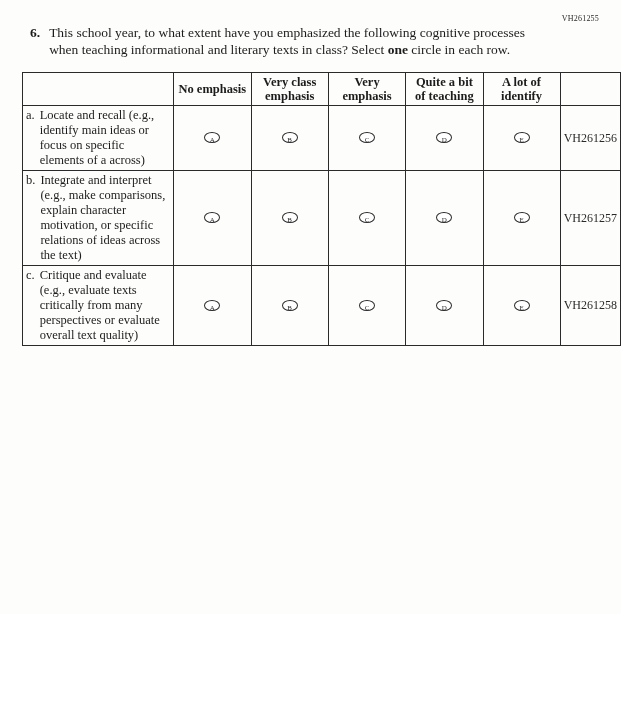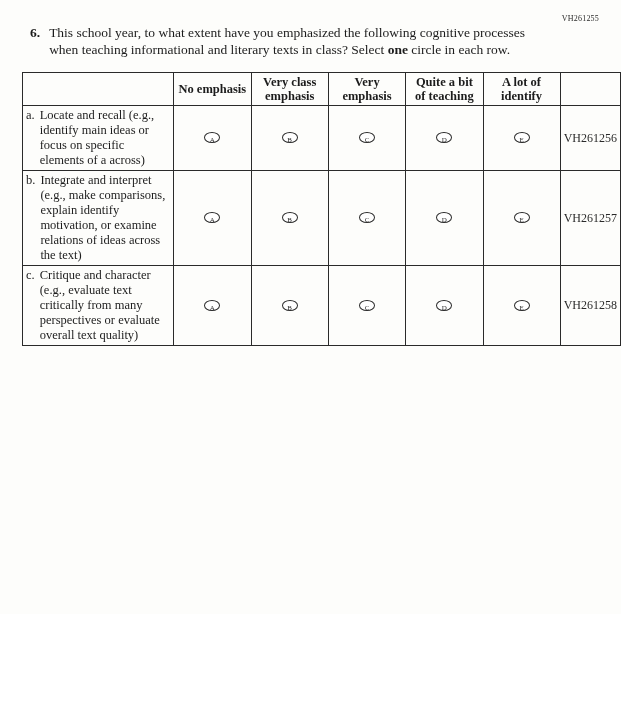--- a/index.html
+++ b/index.html
@@ -149,21 +149,21 @@
       <td class="opt-cell">
         <span class="oval"><span class="oval-letter">E</span></span>
       </td>
       <td class="code-cell">VH261256</td>
     </tr>
 
     <tr>
       <td class="label-cell">
         <div class="label-wrap">
           <span class="row-letter">b.</span>
-          <span>Integrate and interpret (e.g., make comparisons, explain identify motivation, or examine relations of ideas across the text)</span>
+          <span>Integrate and interpret (e.g., make comparisons, explain character motivation, or specific relations of ideas across the text)</span>
         </div>
       </td>
       <td class="opt-cell">
         <span class="oval"><span class="oval-letter">A</span></span>
       </td>
       <td class="opt-cell">
         <span class="oval"><span class="oval-letter">B</span></span>
       </td>
       <td class="opt-cell">
         <span class="oval"><span class="oval-letter">C</span></span>
@@ -174,21 +174,21 @@
       <td class="opt-cell">
         <span class="oval"><span class="oval-letter">E</span></span>
       </td>
       <td class="code-cell">VH261257</td>
     </tr>
 
     <tr>
       <td class="label-cell">
         <div class="label-wrap">
           <span class="row-letter">c.</span>
-          <span>Critique and character (e.g., evaluate text critically from many perspectives or evaluate overall text quality)</span>
+          <span>Critique and evaluate (e.g., evaluate texts critically from many perspectives or evaluate overall text quality)</span>
         </div>
       </td>
       <td class="opt-cell">
         <span class="oval"><span class="oval-letter">A</span></span>
       </td>
       <td class="opt-cell">
         <span class="oval"><span class="oval-letter">B</span></span>
       </td>
       <td class="opt-cell">
         <span class="oval"><span class="oval-letter">C</span></span>

